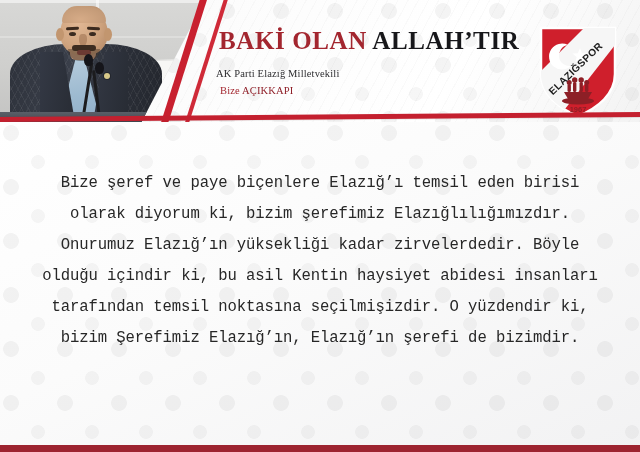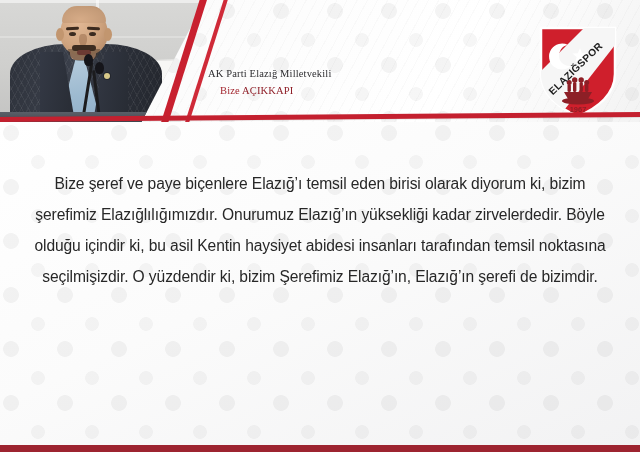--- a/index.html
+++ b/index.html
@@ -226,21 +226,21 @@
     font-size: 25px;
     letter-spacing: 0.6px;
     white-space: nowrap;
     line-height: 1;
   }
   #title .part-red { color: #a3262f; }
   #title .part-dark { color: #17171a; }
 
   #sub1 {
     position: absolute;
-    left: 208px; top: 68px;
+    left: 216px; top: 68px;
     font-family: "Liberation Serif", serif;
     font-size: 10.5px;
     color: #2d2d30;
     letter-spacing: 0.15px;
     white-space: nowrap;
   }
   #sub2 {
     position: absolute;
     left: 220px; top: 85px;
     font-family: "Liberation Serif", serif;
@@ -276,21 +276,21 @@
     width: 640px;
     height: 330px;
     background: linear-gradient(155deg, #ffffff 0%, #fbfbfb 45%, #f2f2f3 100%);
     overflow: hidden;
   }
   #quote {
     position: absolute;
     left: 30px; top: 46px;
     width: 580px;
     text-align: center;
-    font-family: Liberation Sans, sans-serif;
+    font-family: Liberation Mono, monospace;
     font-size: 15.6px;
     line-height: 31px;
     color: #272727;
     letter-spacing: -0.1px;
   }
   #quote p { margin: 0 0 18px 0; }
   #quote p:last-child { margin-bottom: 0; }
 
   #bottom-bar {
     position: absolute;
@@ -343,20 +343,21 @@
         <div class="mic-stem" style="left:95px;top:70px;height:48px;transform:rotate(-7deg);"></div>
         <div class="mic-head" style="left:95px;top:62px;"></div>
 
         <div id="podium"></div>
       </div>
     </div>
 
     <div class="diag" id="diag-thick"></div>
     <div class="diag" id="diag-thin"></div>
 
+    <div id="title"><span class="part-red">BAKİ OLAN</span> <span class="part-dark">ALLAH’TIR</span></div>
 
     <div id="sub1">AK Parti Elazığ Milletvekili</div>
     <div id="sub2"><span>Bize </span><span class="strong">AÇIKKAPI</span></div>
 
     <div id="crest">
       <svg viewBox="0 0 84 96" width="84" height="96" aria-hidden="true">
         <defs>
           <clipPath id="shieldClip">
             <path d="M5 6 H79 V52 C79 72 62 86 42 94 C22 86 5 72 5 52 Z"></path>
           </clipPath>

